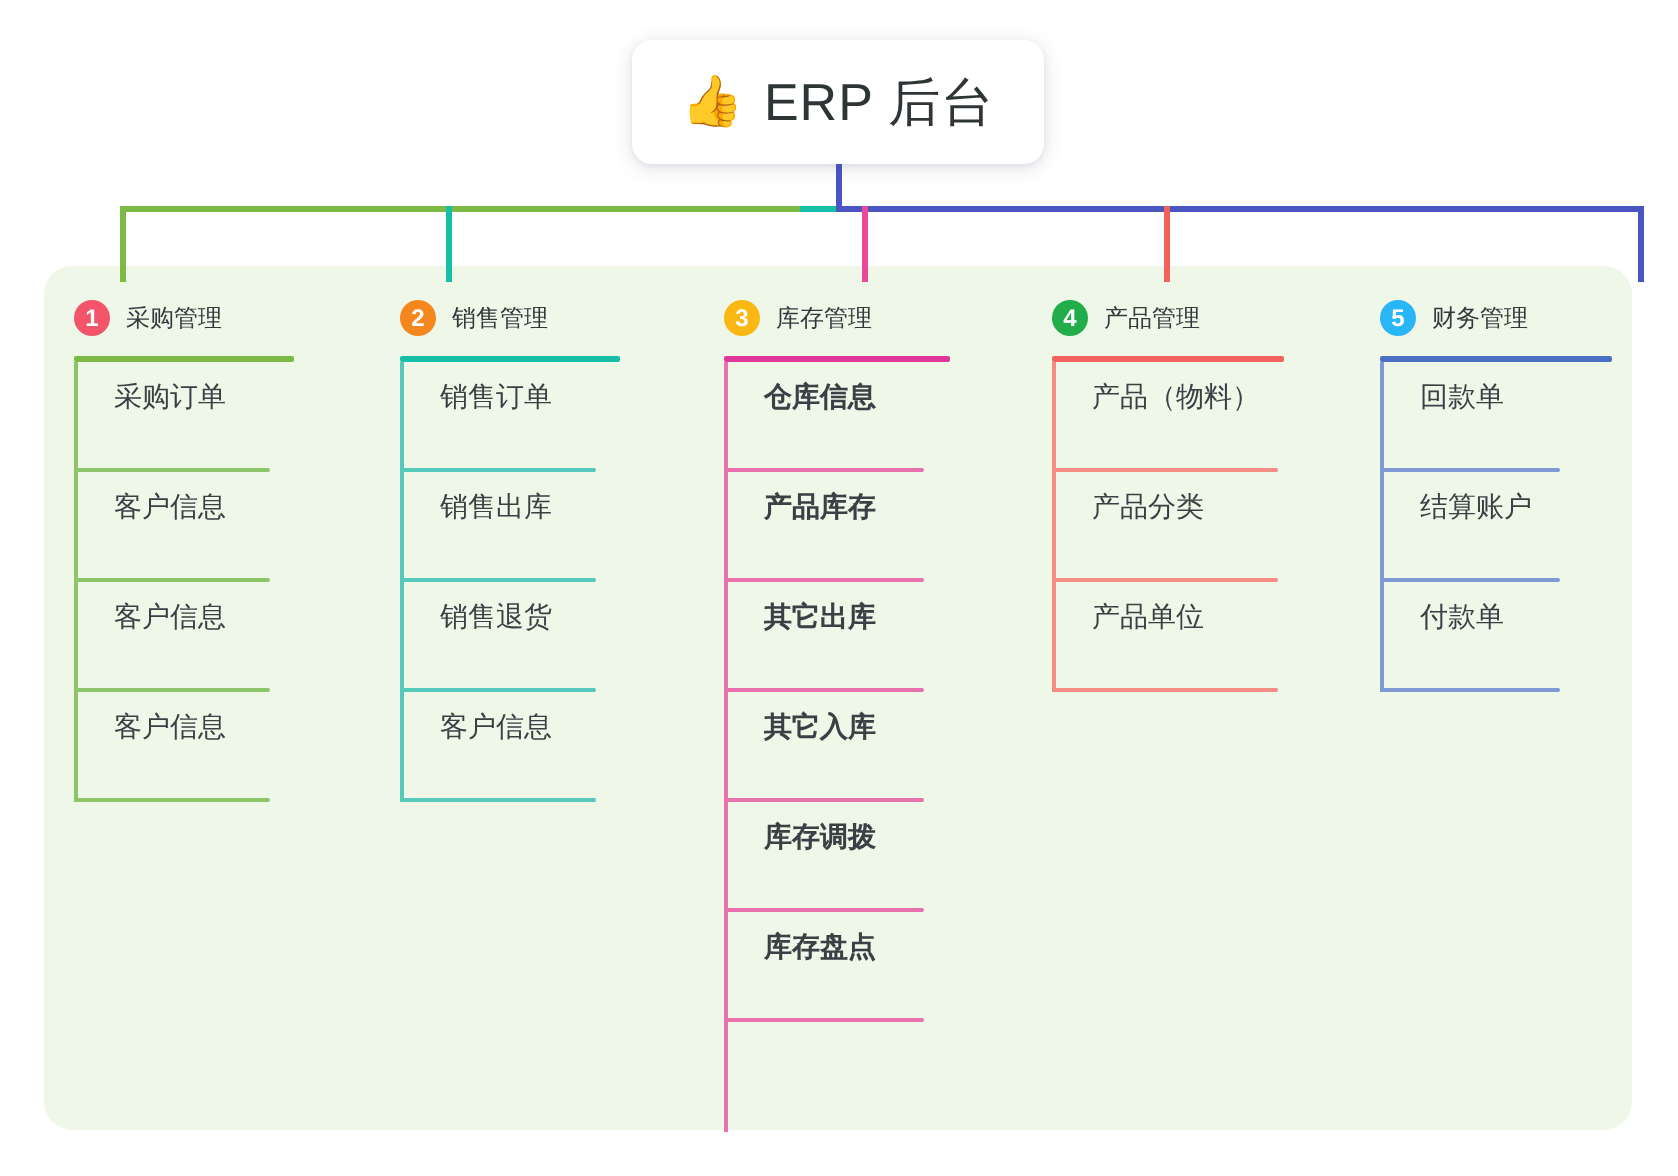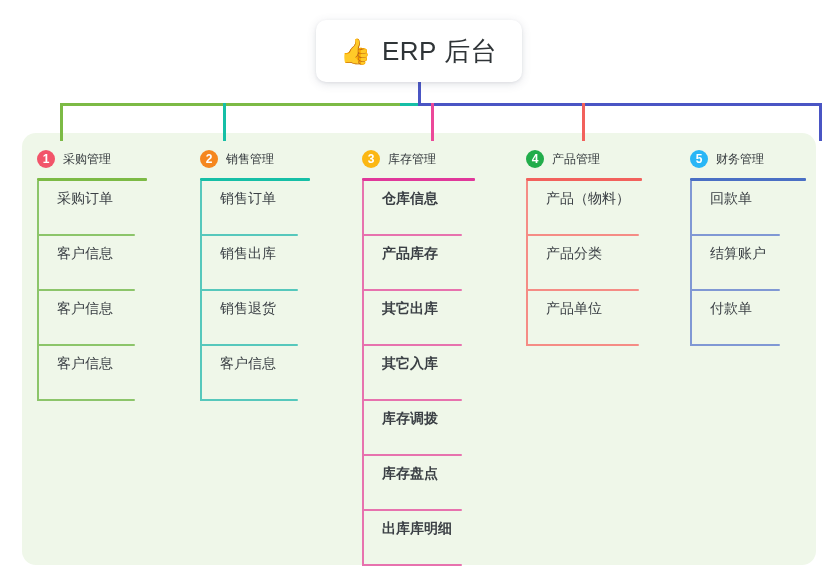--- a/index.html
+++ b/index.html
@@ -175,24 +175,20 @@
           <div class="leaf-rule" style="width: 100px; background: rgb(231, 114, 174);"></div>
         </div>
         <div class="leaf">
           <span class="leaf-text">库存调拨</span>
           <div class="leaf-rule" style="width: 100px; background: rgb(231, 114, 174);"></div>
         </div>
         <div class="leaf">
           <span class="leaf-text">库存盘点</span>
           <div class="leaf-rule" style="width: 100px; background: rgb(231, 114, 174);"></div>
         </div>
-        <div class="leaf">
-          <span class="leaf-text">出库库明细</span>
-          <div class="leaf-rule" style="width: 100px; background: rgb(231, 114, 174);"></div>
-        </div>
       </div>
     </div>
   <div id="col4" class="col">
       <div class="col-head">
         <span class="badge" style="background: rgb(34, 173, 75);">4</span>
         <span class="col-title">产品管理</span>
       </div>
       <div class="head-rule" style="width: 116px; background: rgb(242, 97, 92);"></div>
       <div class="branch" style="height: 165px; text-align: right;">
         <div class="spine" style="height: 165px; background: rgb(245, 140, 133);"></div>

